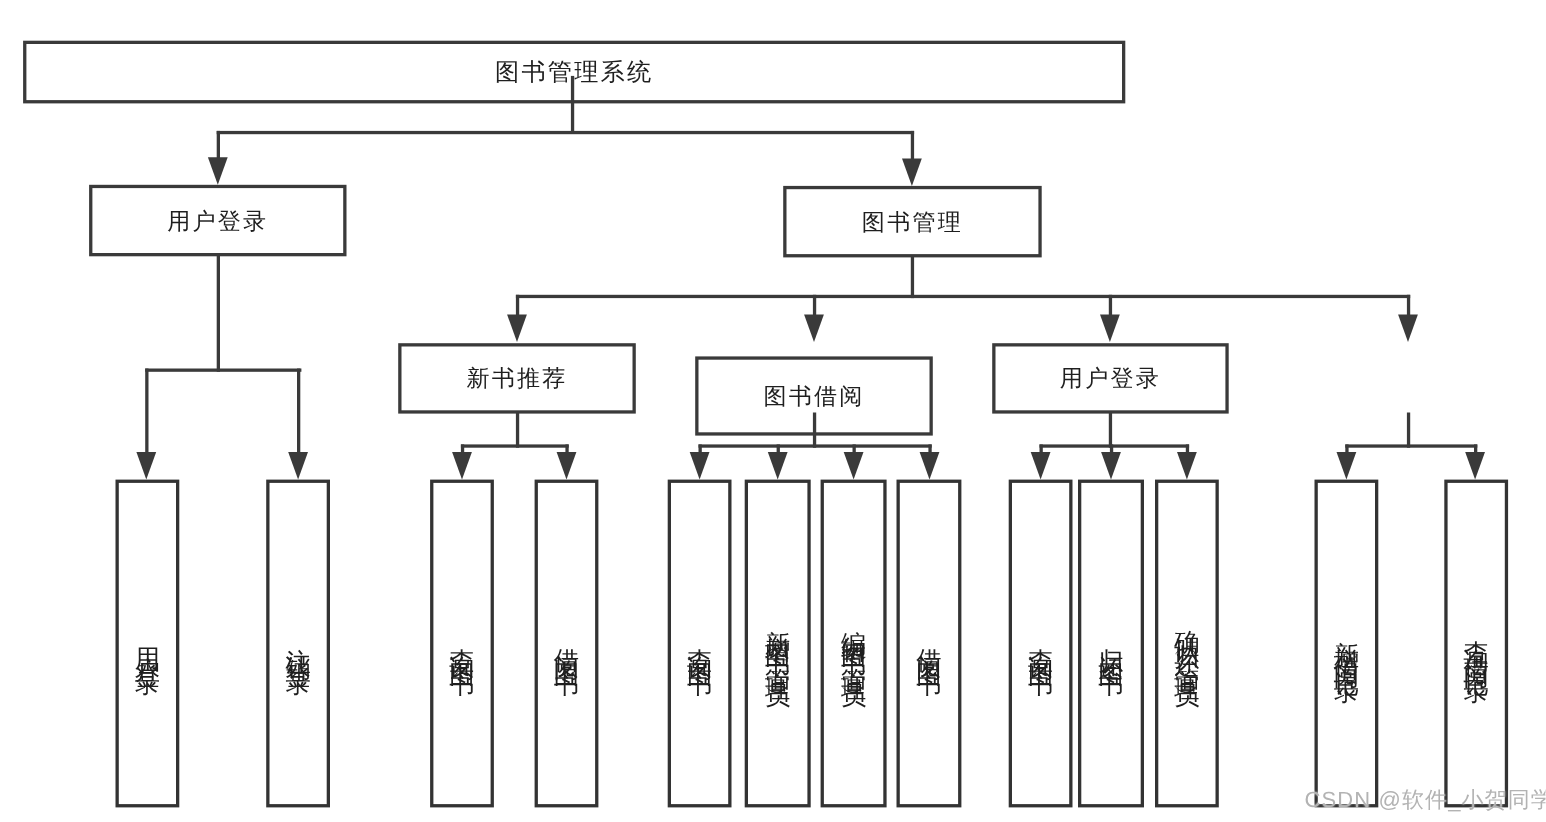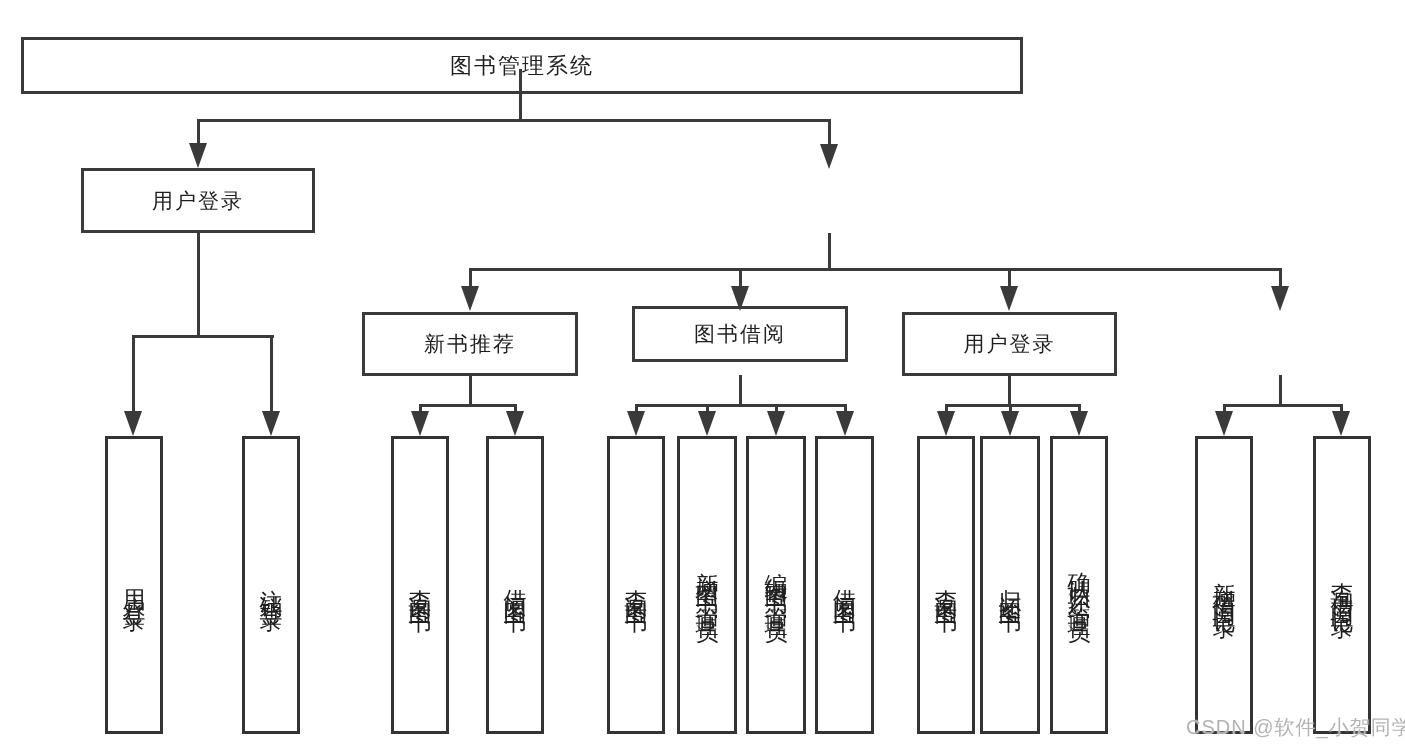--- a/index.html
+++ b/index.html
@@ -49,26 +49,29 @@
 <div class="canvas">
 
   <div class="box rootbox" style="left:21px;top:13px;width:1002px;height:57px;margin-top:24px;">
     <span>图书管理系统</span>
   </div>
 
   <div class="box" style="left:81px;top:168px;width:234px;height:65px;">
     <span>用户登录</span>
   </div>
 
+  <div class="box" style="left:712px;top:169px;width:235px;height:65px;">
+    <span>图书管理</span>
+  </div>
 
   <div class="box" style="left:362px;top:312px;width:216px;height:64px;">
     <span>新书推荐</span>
   </div>
 
-  <div class="box" style="left:632px;top:306px;width:216px;height:56px;">
+  <div class="box" style="left:632px;top:324px;width:216px;height:72px;">
     <span>图书借阅</span>
   </div>
 
   <div class="box" style="left:902px;top:312px;width:215px;height:64px;">
     <span>用户登录</span>
   </div>
 
 
   <div class="leaf" style="left:105px;">
     <span class="vtext">用户登录</span>

